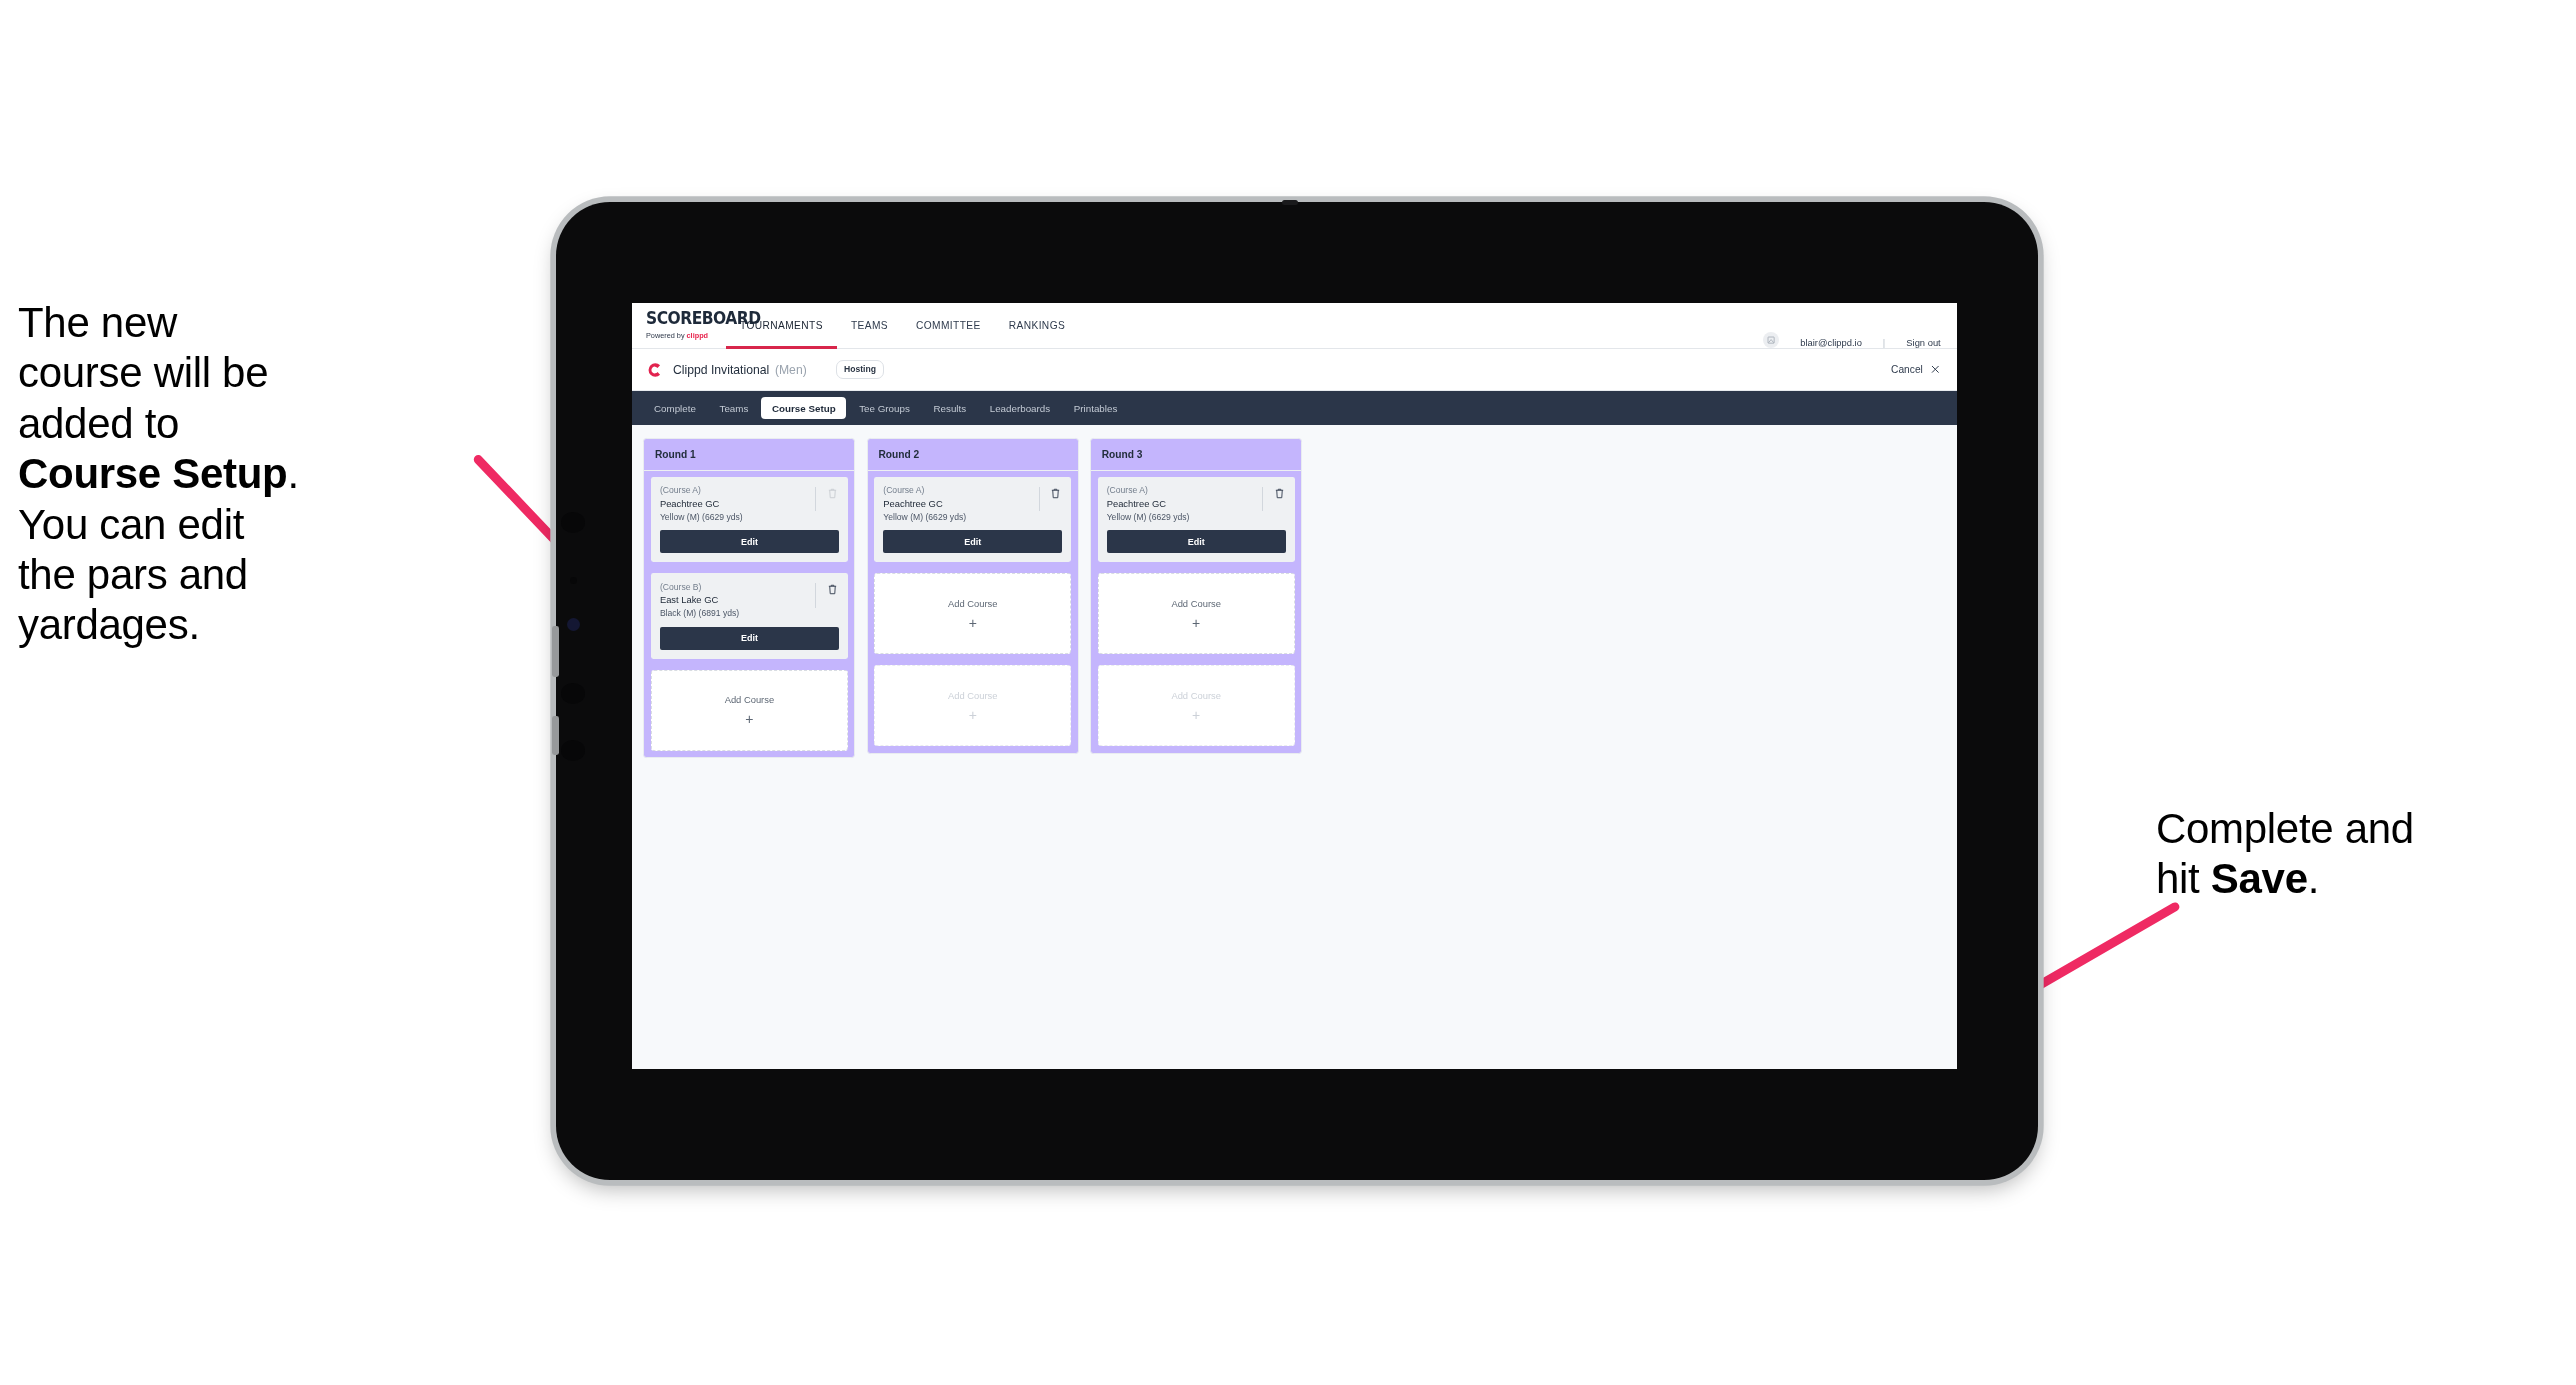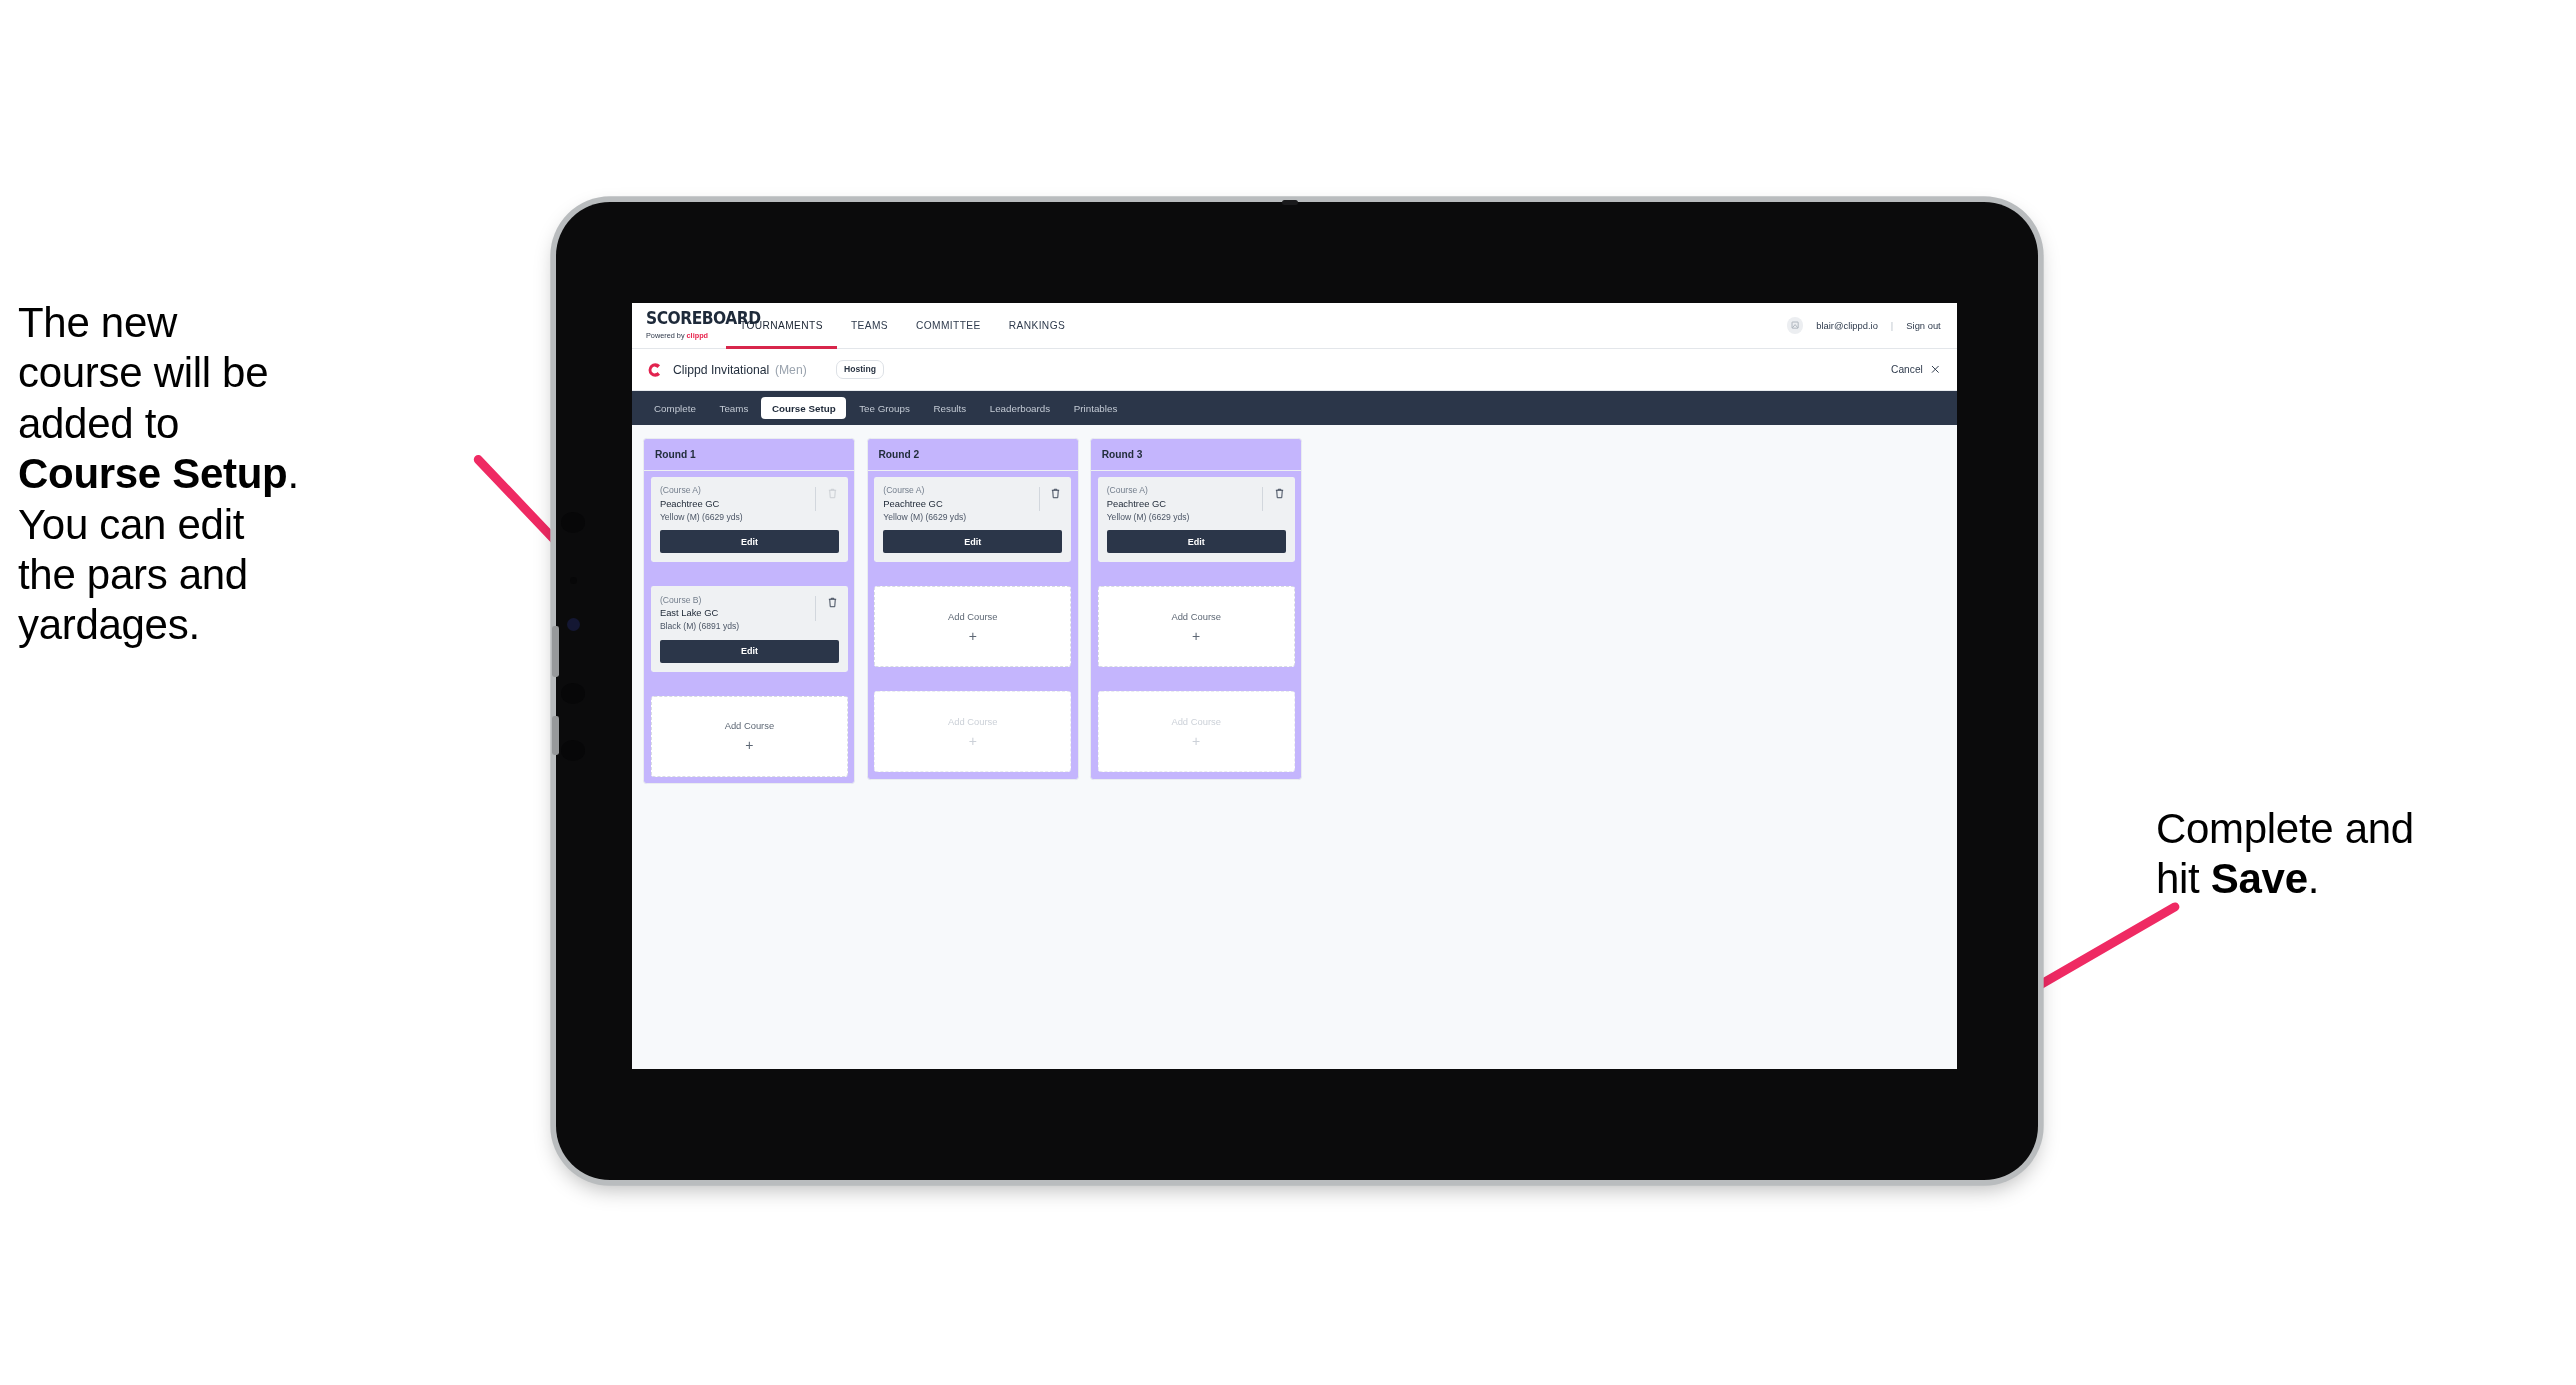--- a/index.html
+++ b/index.html
@@ -82,22 +82,22 @@
     font-size:10.2px;letter-spacing:0.4px;
     color:#2f3b4d;cursor:pointer;position:relative;
     white-space:nowrap;
   }
   .navitem.active{color:#1b2432;}
   .navitem.active::after{
     content:"";position:absolute;left:0;right:0;bottom:-0.8px;
     height:2.4px;background:#d8264b;
   }
   #topbar-right{
-    margin-left:auto;display:flex;align-items:center;
-    padding-right:16.3px;gap:13px;
+    margin-left:auto;display:flex;align-items:flex-end;
+    padding-right:16.3px;gap:21px;
     font-size:9.4px;color:#2f3b4d;
   }
   #avatar{
     width:16.3px;height:16.3px;border-radius:50%;
     background:#eceef1;display:flex;align-items:center;justify-content:center;
     color:#98a0ab;font-size:7.3px;
   }
   #sep-pipe{color:#b9c0c9;}
   #signout{cursor:pointer;}
 
@@ -142,21 +142,21 @@
     background:#c4b5fd;
     border:0.8px solid #e9ecf0;
     border-radius:3.3px;
     overflow:hidden;
   }
   .round-head{
     padding:9.8px 10.6px;
     font-size:10.2px;font-weight:700;color:#232e3d;
     border-bottom:0.8px solid #edeff2;
   }
-  .round-body{padding:6.5px;display:flex;flex-direction:column;gap:24px;}
+  .round-body{padding:6.5px;display:flex;flex-direction:column;gap:11px;}
 
   .course-card{
     background:#eff1f3;border-radius:2.4px;padding:8.2px 9px 9px 9px;
   }
   .cc-top{display:flex;align-items:flex-start;}
   .cc-info{flex:1;min-width:0;}
   .cc-label{font-size:8.6px;color:#737e8c;line-height:1.35;}
   .cc-name{font-size:9.4px;font-weight:400;color:#222c3a;line-height:1.5;}
   .cc-tee{font-size:8.6px;color:#4c5666;line-height:1.4;}
   .cc-divider{width:0.8px;height:24.5px;background:#d2d7dd;margin:1.6px 9.8px 0 3.3px;}

